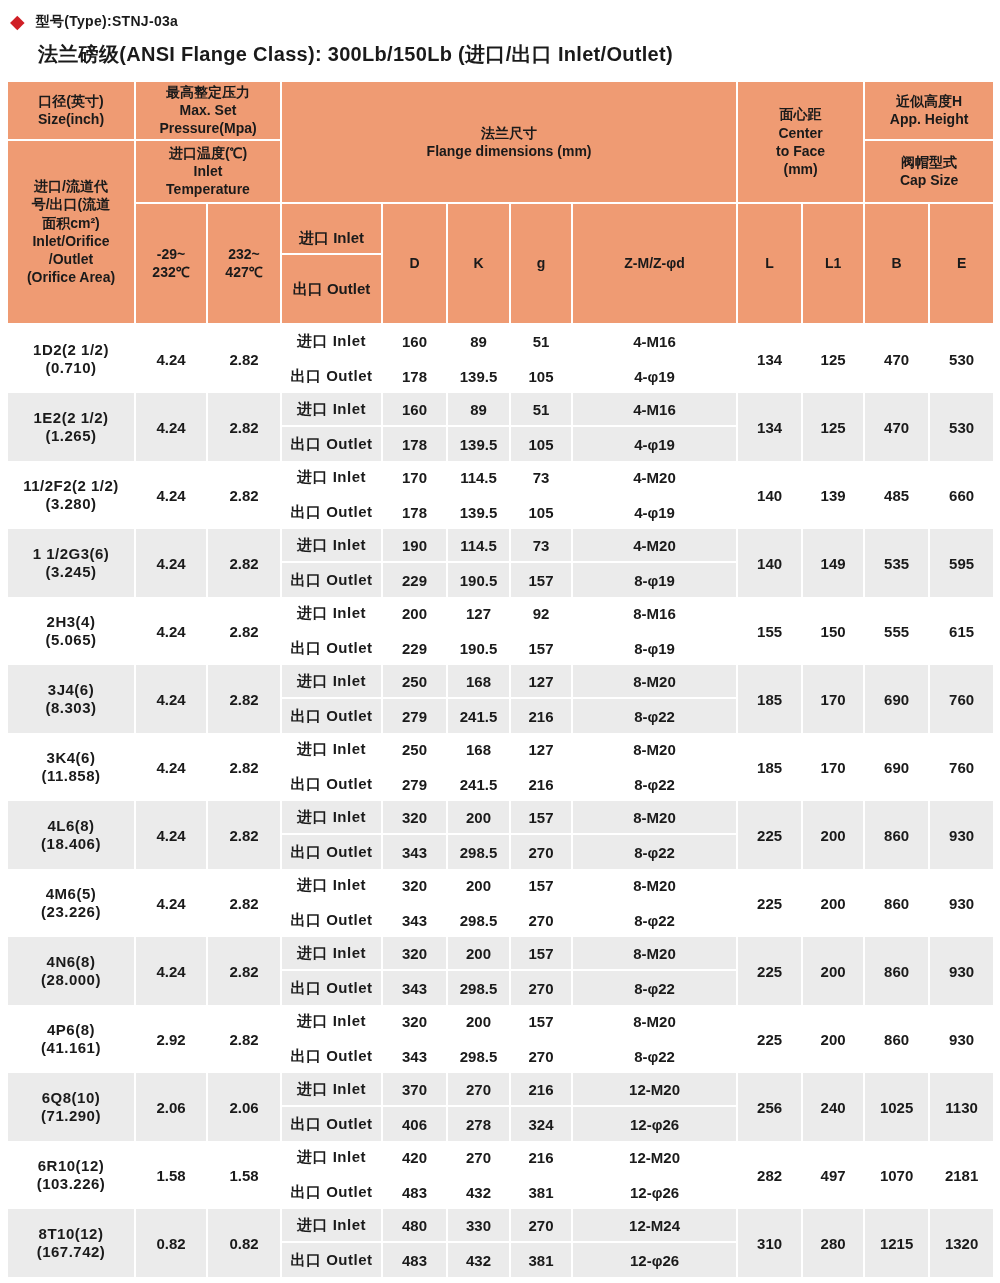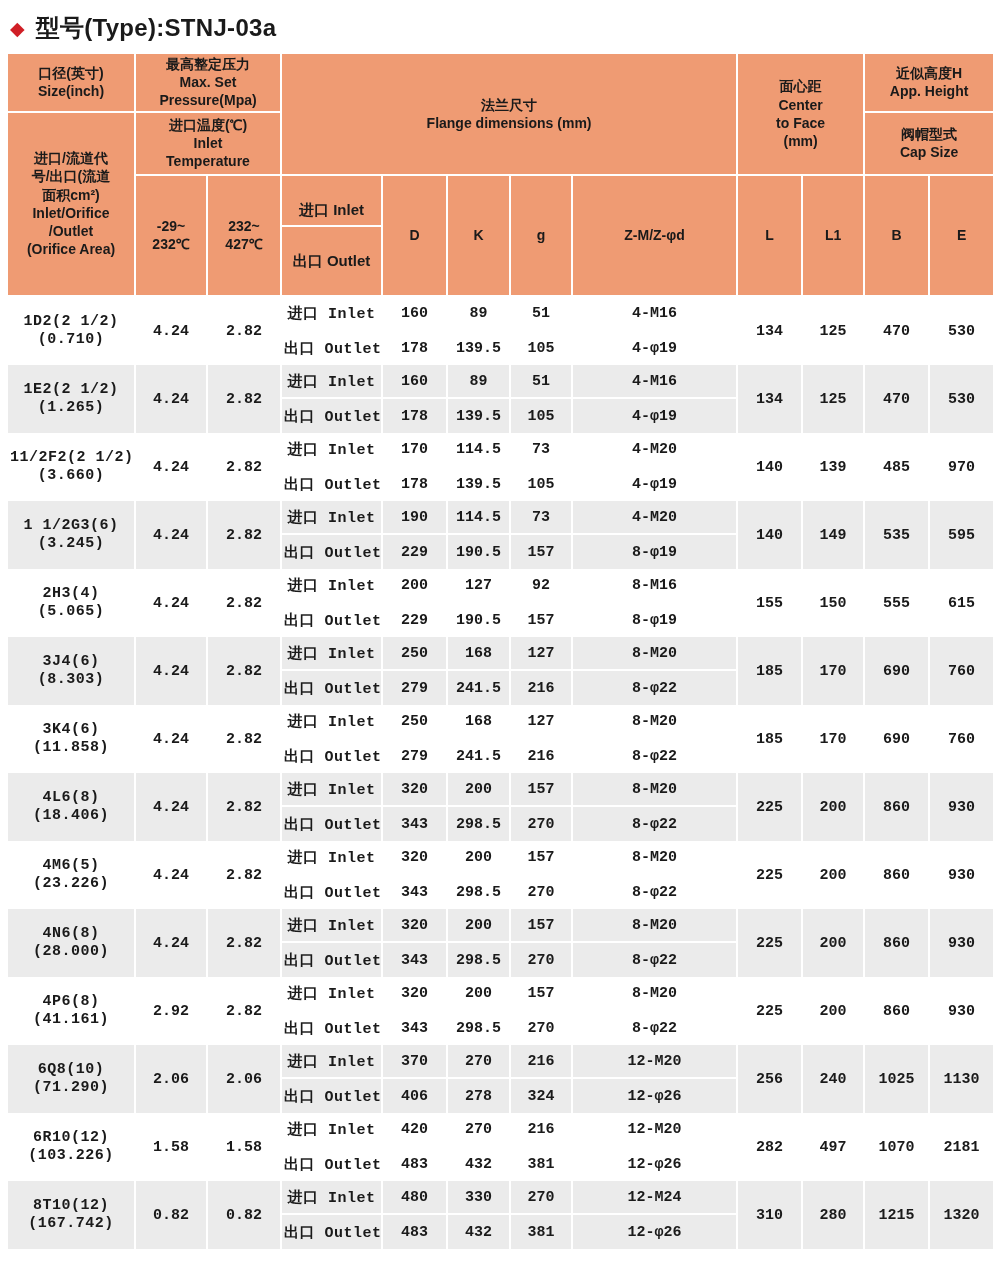--- a/index.html
+++ b/index.html
@@ -7,21 +7,21 @@
     width:1000px; height:1283px;
     font-family:"Liberation Sans", sans-serif;
     color:#1a1a1a;
     -webkit-font-smoothing:antialiased;
   }
   .page { padding:8px; box-sizing:border-box; }
 
   
   .title-row { display:flex; align-items:center; gap:11px; margin:4px 0 10px 2px; }
   .diamond { color:#d01f26; font-size:19px; line-height:1; }
-  .title-main { font-size:24px; font-weight:700; letter-spacing:0.3px; }
+  .title-main { font-size:14px; font-weight:700; letter-spacing:0.3px; }
   .title-sub { font-size:20px; font-weight:700; margin:0 0 14px 30px; letter-spacing:0.3px; }
 
   
   table.spec { border-collapse:separate; border-spacing:0; table-layout:fixed; width:985px; }
   table.spec th, table.spec td { box-sizing:border-box; overflow:hidden; }
 
   thead th {
     background:#ef9b73;
     font-size:14px; font-weight:700;
     text-align:center; vertical-align:middle;
@@ -36,21 +36,21 @@
   tr.h2 { height:63px; }
   tr.h3 { height:65px; }
 
   th.io-split { padding:0; }
   th.io-split div {
     height:31.5px; display:flex; align-items:center; justify-content:center;
     font-size:15px; font-weight:700;
   }
   th.io-split .io-top { border-bottom:2px solid #ffffff; }
 
-  tbody tr { height:34px;font-family:Liberation Mono, monospace; }
+  tbody tr { height:34px; }
   tbody td {
     background:#ffffff;
     border-right:2px solid #ffffff;
     text-align:center; vertical-align:middle;
     font-size:15px; font-weight:700;
     padding:0 2px;
     white-space:nowrap;
   }
   tbody tr.shaded td { background:#ebebeb; }
   tbody td.sub { border-bottom:2px solid #ffffff; }
@@ -60,20 +60,21 @@
 </style>
 </head>
 <body>
 
 <div class="page">
 
   <div class="title-row">
     <span class="diamond">◆</span>
     <span class="title-main">型号(Type):STNJ-03a</span>
   </div>
+  <div class="title-sub">法兰磅级(ANSI Flange Class): 300Lb/150Lb  (进口/出口 Inlet/Outlet)</div>
 
   <table class="spec">
     <colgroup>
       <col style="width:128px">
         <col style="width:72px">
         <col style="width:74px">
       <col style="width:101px">
         <col style="width:65px">
         <col style="width:63px">
       <col style="width:62px">
@@ -176,33 +177,33 @@
         <tr class="row-b shaded">
           <td class="io">出口 Outlet</td>
           <td>178</td>
           <td>139.5</td>
           <td>105</td>
           <td>4-φ19</td>
         </tr>
         <tr class="row-a">
           <td rowspan="2" class="c-size">
             <div>11/2F2(2 1/2)</div>
-            <div>(3.660)</div>
+            <div>(3.280)</div>
           </td>
           <td rowspan="2">4.24</td>
           <td rowspan="2">2.82</td>
           <td class="sub io">进口 Inlet</td>
           <td class="sub">170</td>
           <td class="sub">114.5</td>
           <td class="sub">73</td>
           <td class="sub">4-M20</td>
           <td rowspan="2">140</td>
           <td rowspan="2">139</td>
           <td rowspan="2">485</td>
-          <td rowspan="2" class="last">970</td>
+          <td rowspan="2" class="last">660</td>
         </tr>
         <tr class="row-b">
           <td class="io">出口 Outlet</td>
           <td>178</td>
           <td>139.5</td>
           <td>105</td>
           <td>4-φ19</td>
         </tr>
         <tr class="row-a shaded">
           <td rowspan="2" class="c-size">

